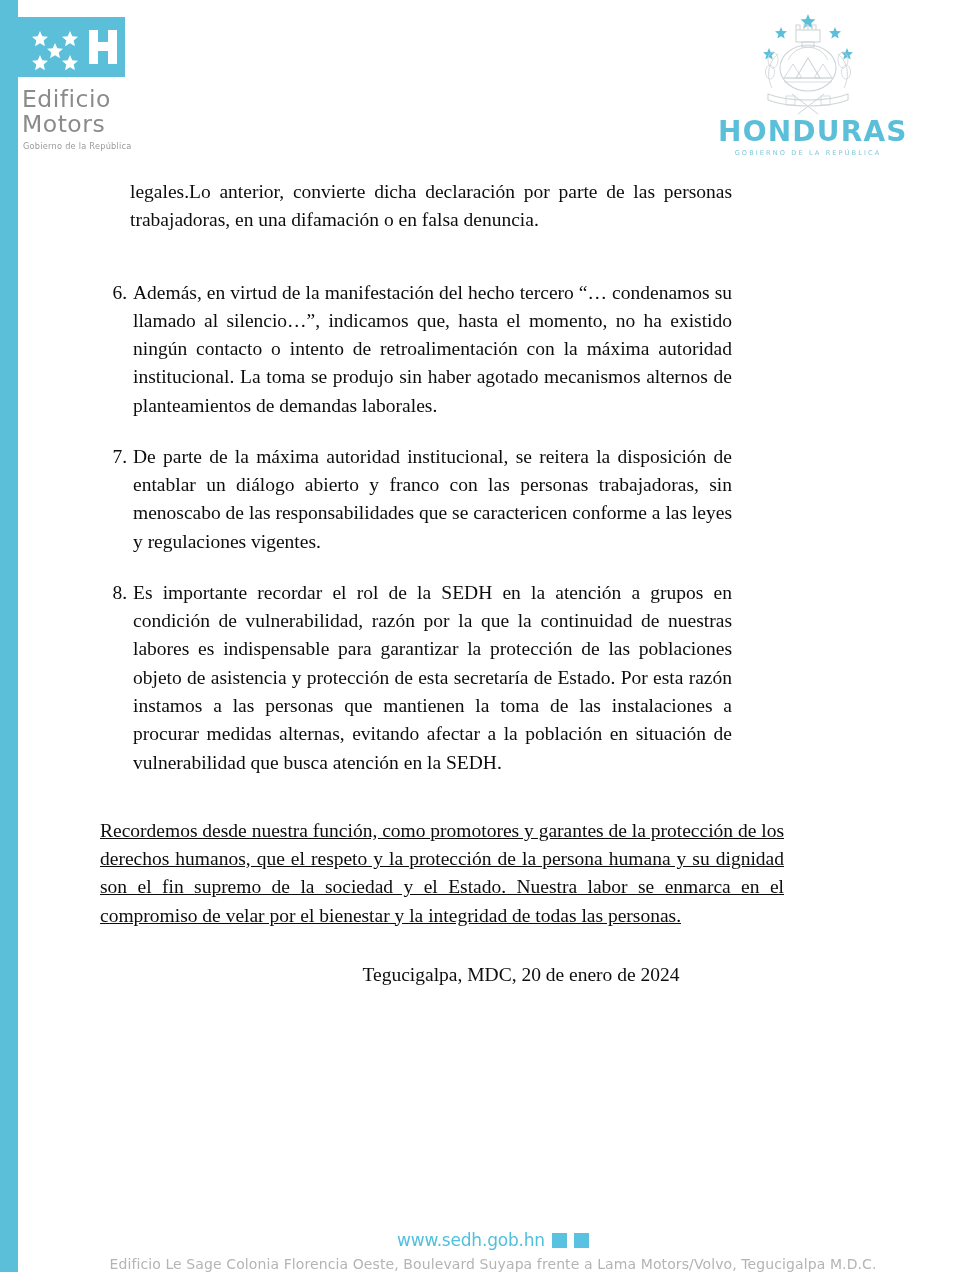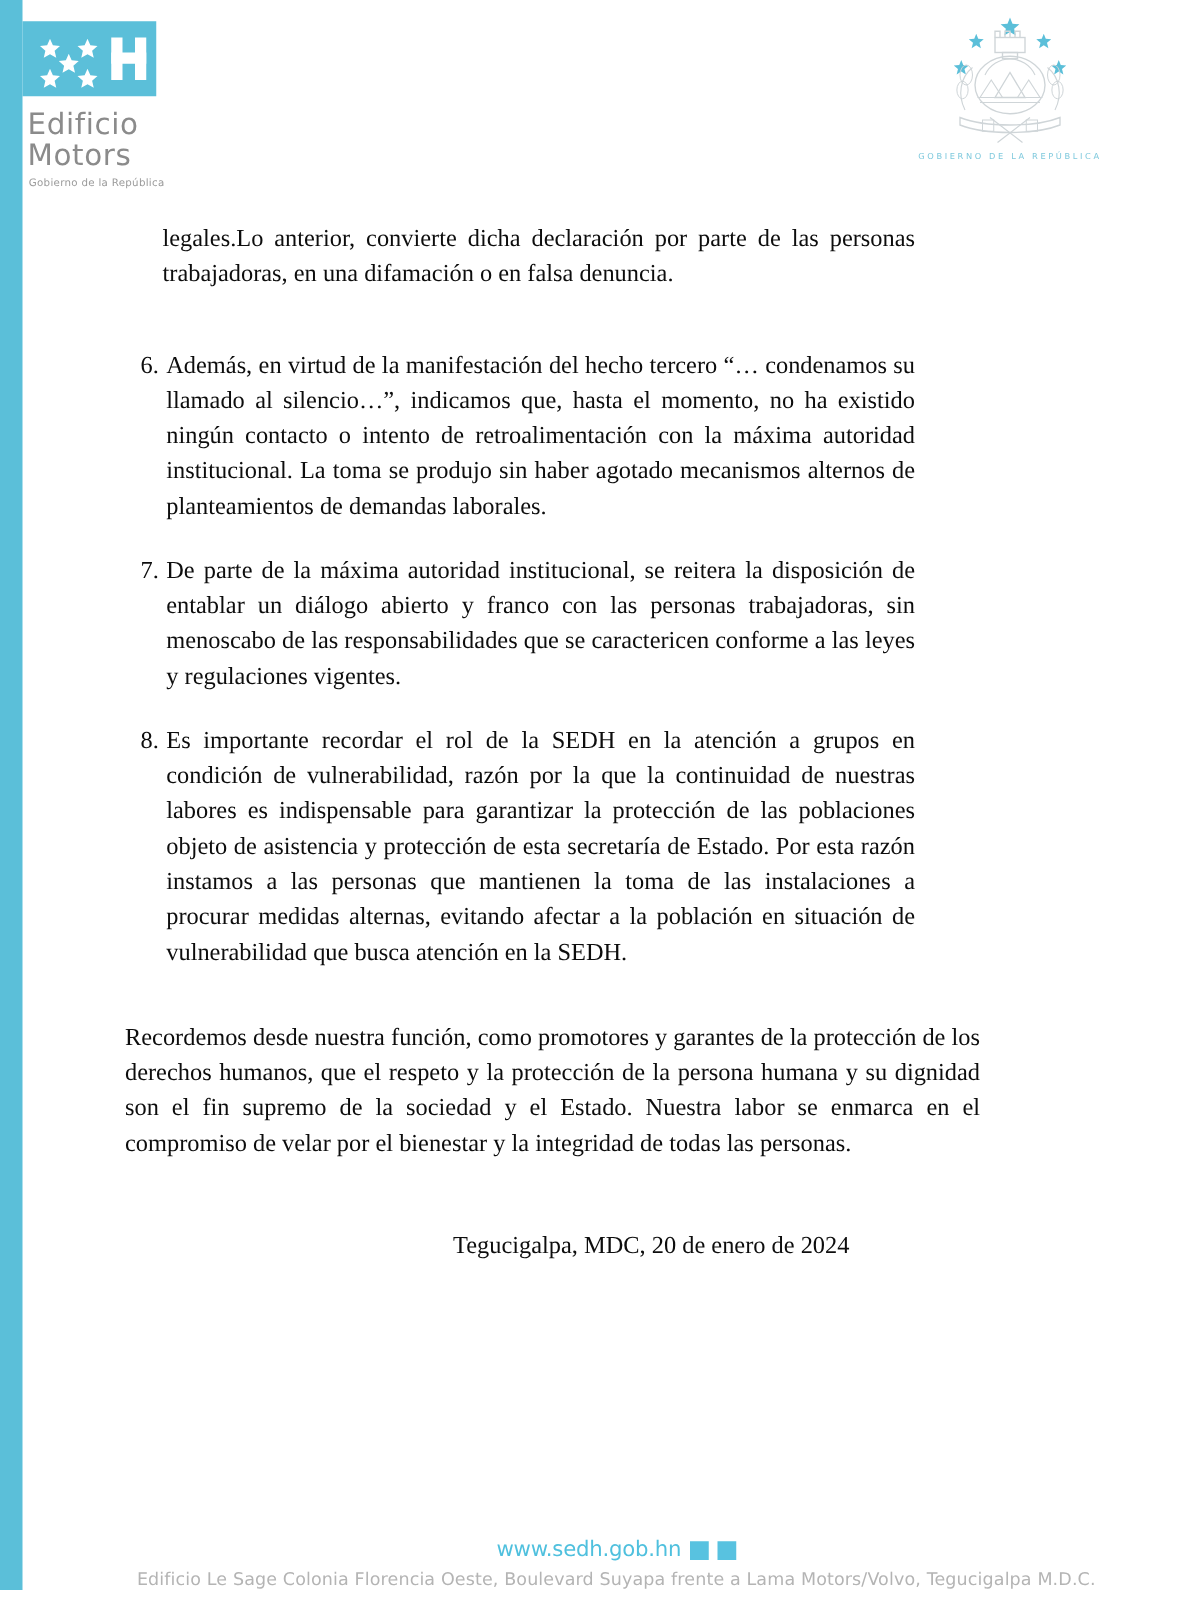--- a/index.html
+++ b/index.html
@@ -138,23 +138,24 @@
     top: 0;
     width: 24px;
     text-align: right;
     font-size: 19.5px;
     color: #0d0d0d;
   }
   .closing-para {
     margin-left: 100px;
     margin-right: 48px;
     margin-top: 40px;
+    text-decoration: underline;
   }
   .date-line {
-    margin-top: 56px;
+    margin-top: 34px;
     margin-left: 100px;
     font-size: 19.5px;
     color: #0d0d0d;
     text-align: center;
     padding-left: 110px;
   }
 
   
   .footer {
     position: absolute;
@@ -254,20 +255,21 @@
           <ellipse cx="128" cy="62" rx="4.5" ry="7" stroke-width="0.8"></ellipse>
 
           <path d="M50 84 C70 92 110 92 130 84 L130 90 C110 98 70 98 50 90 Z"></path>
 
           <path d="M74 84 L100 104 M106 84 L80 104" stroke-width="1"></path>
           <rect x="68" y="86" width="9" height="9" stroke-width="0.8"></rect>
           <rect x="103" y="86" width="9" height="9" stroke-width="0.8"></rect>
         </g>
       </svg>
     </div>
+    <div class="hn-word">HONDURAS</div>
     <div class="hn-sub">GOBIERNO DE LA REPÚBLICA</div>
   </div>
 
 </div>
 
 <div class="content">
 
   <p class="para lead-para">legales.Lo anterior, convierte dicha declaración por parte de las personas trabajadoras, en una difamación o en falsa denuncia.</p>
 
   <ol class="list">

